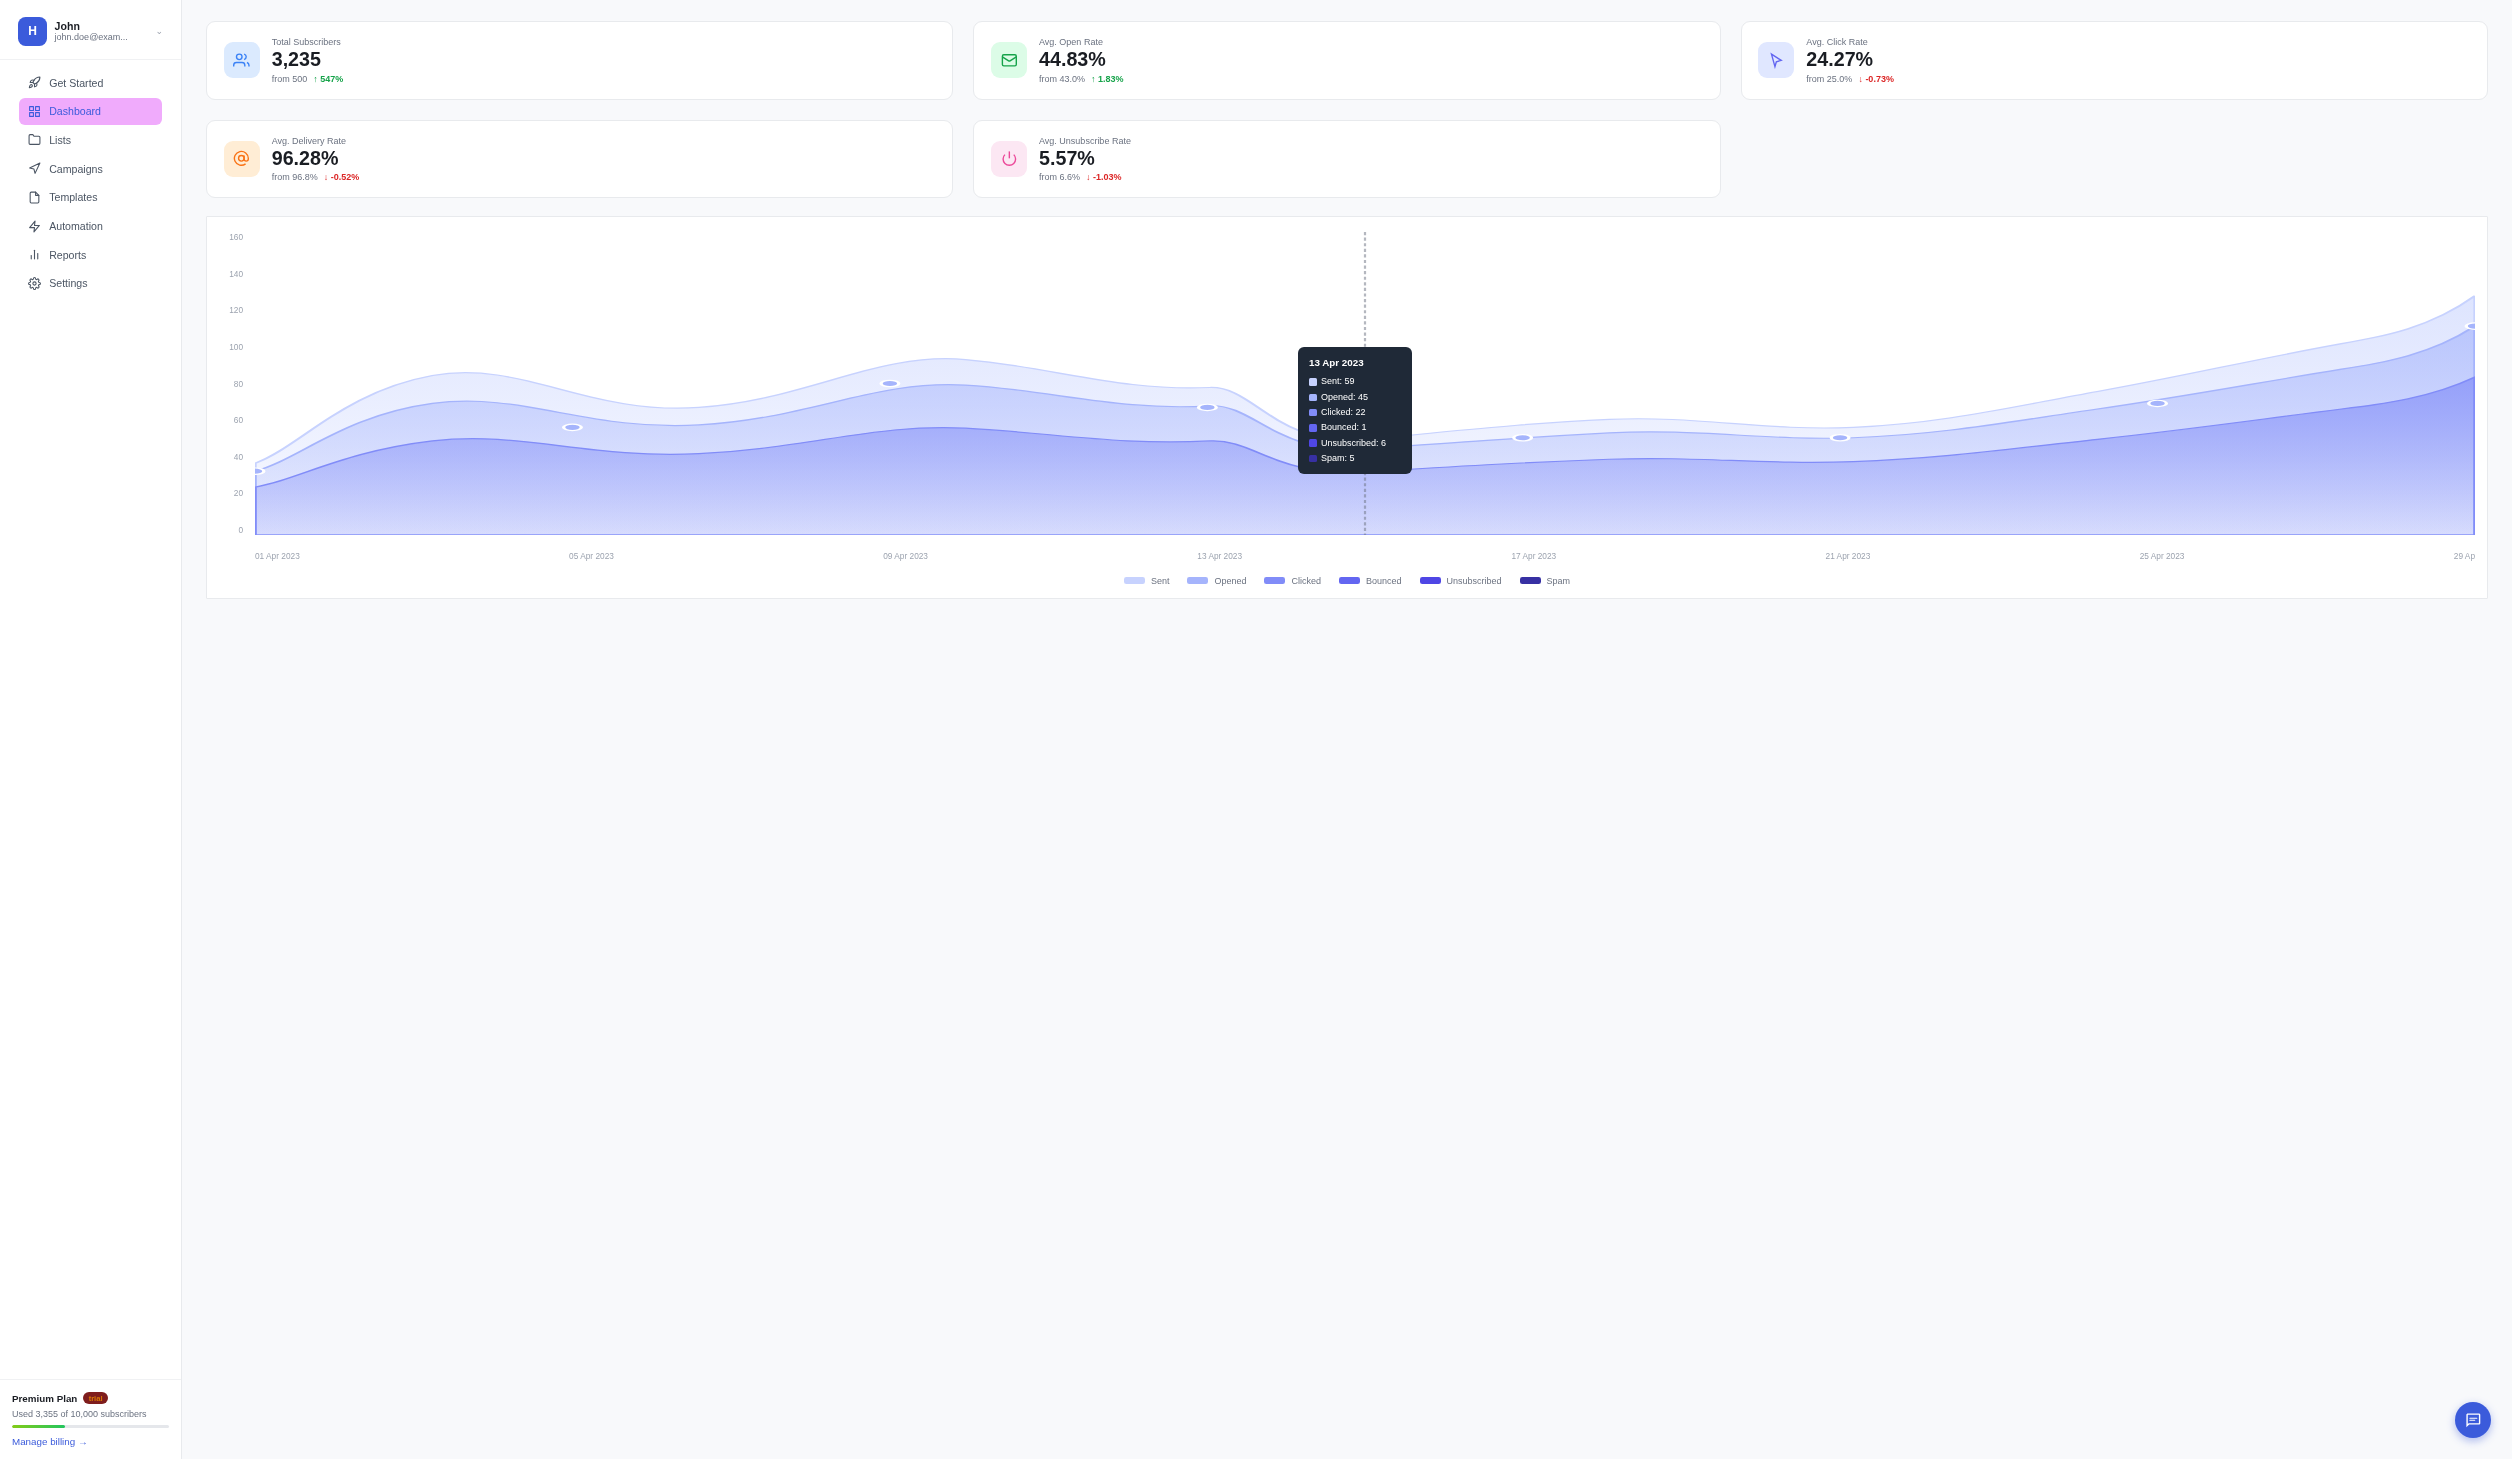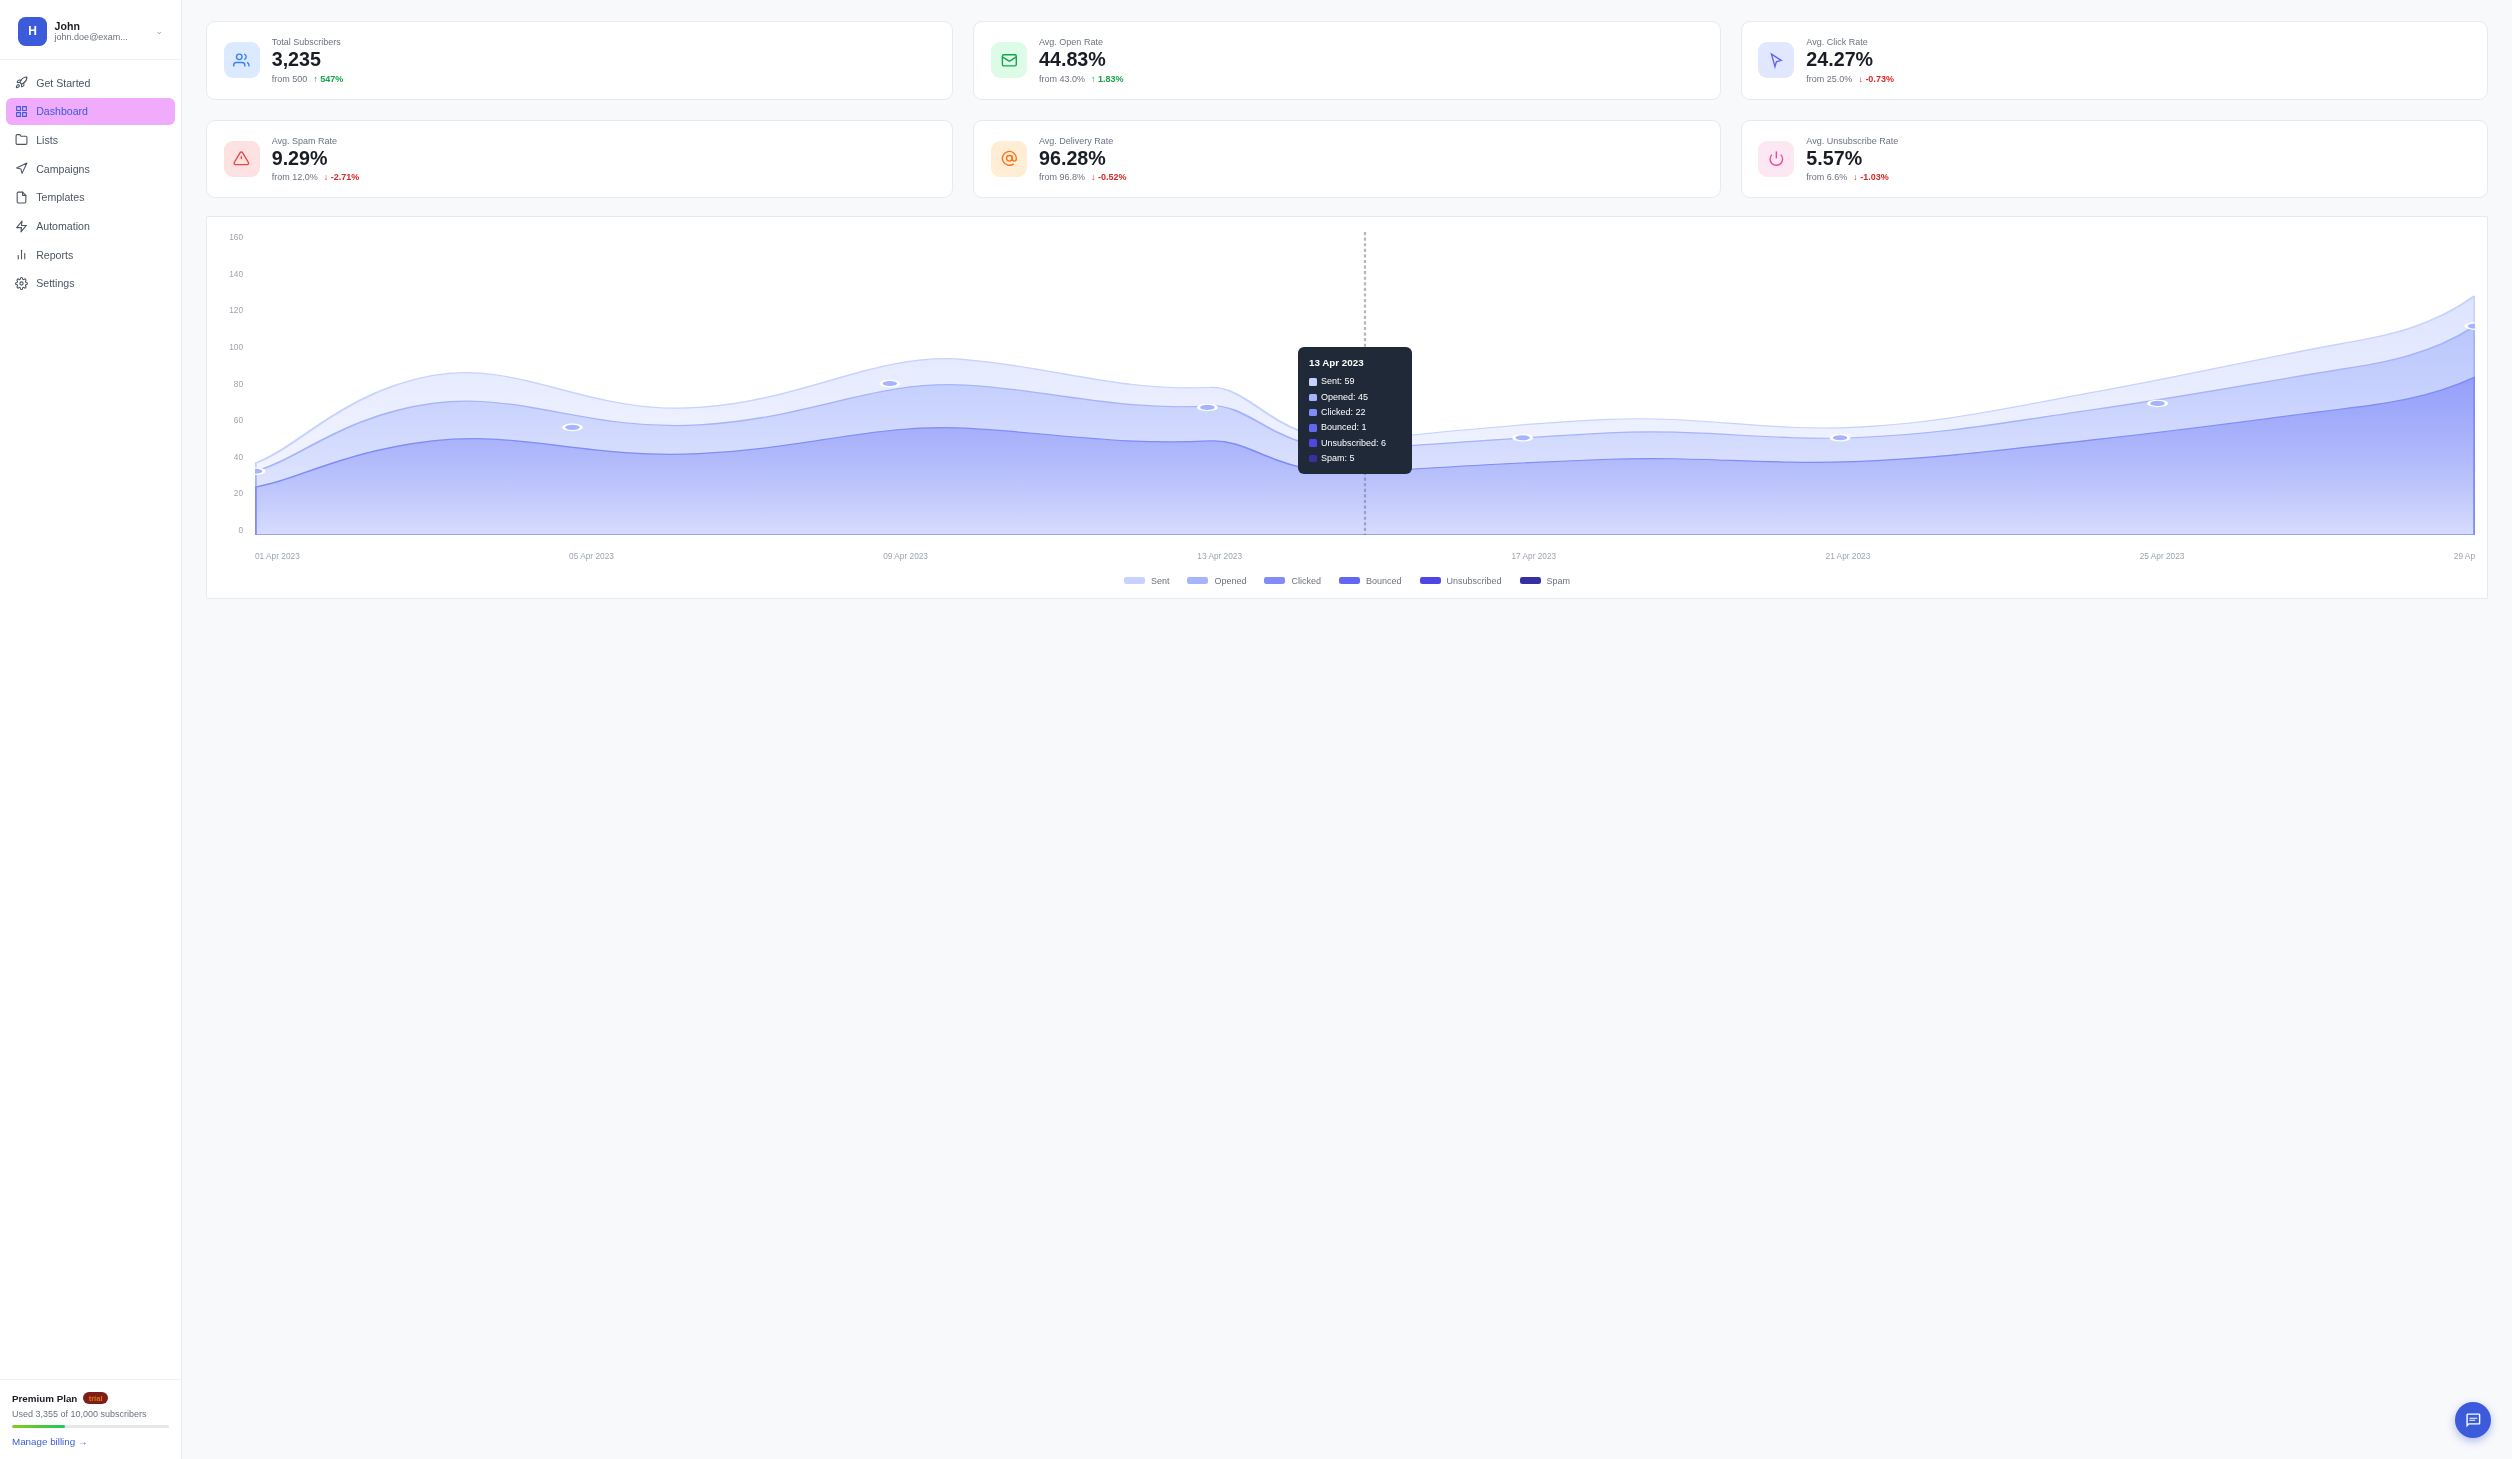--- a/index.html
+++ b/index.html
@@ -9,21 +9,21 @@
     .sidebar { width: 182px; min-width: 182px; background: #fff; border-right: 0.8px solid #e8eaed; display: flex; flex-direction: column; height: 100vh; overflow: hidden; }
     .sidebar-header { padding: 12px 12px 9px; border-bottom: 0.8px solid #f0f1f3; }
     .user-info { display: flex; align-items: center; gap: 7.6px; cursor: pointer; padding: 4.5px 6px; border-radius: 6px; }
     .avatar { width: 29px; height: 29px; background: #3b5bdb; border-radius: 7.6px; display: flex; align-items: center; justify-content: center; color: white; font-size: 12px; font-weight: 700; flex-shrink: 0; }
     .user-details { flex: 1; }
     .user-name { font-weight: 600; font-size: 10.6px; color: #1a1d23; }
     .user-email { font-size: 9px; color: #6b7280; }
     .chevron-icon { color: #9ca3af; font-size: 9px; }
 
     
-    .sidebar-nav { flex: 1; padding: 9px 6px; overflow-y: auto; }
+    .sidebar-nav { flex: 1; padding: 9px 19px; overflow-y: auto; }
     .nav-item { display: flex; align-items: center; gap: 7.6px; padding: 6.8px 9px; border-radius: 6px; cursor: pointer; color: #4b5563; font-size: 10.6px; font-weight: 500; margin-bottom: 1.5px; transition: background 0.15s; }
     .nav-item.active { background: #f0abfc; color: #3b5bdb; text-align: center; }
     .nav-icon { width: 13.6px; height: 13.6px; display: flex; align-items: center; justify-content: center; flex-shrink: 0; }
 
     
     .sidebar-footer { padding: 12px; border-top: 0.8px solid #f0f1f3; }
     .plan-info { margin-bottom: 6px; }
     .plan-row { display: flex; align-items: center; gap: 6px; margin-bottom: 4.5px; }
     .plan-name { font-weight: 600; font-size: 9.8px; color: #1a1d23; }
     .trial-badge { background: #7f1d1d; color: #d97706; font-size: 7.6px; font-weight: 600; padding: 1.5px 5.3px; border-radius: 7.6px; }
@@ -234,37 +234,20 @@
     <div class="stat-content">
       <div class="stat-label">Avg. Click Rate</div>
       <div class="stat-value">24.27%</div>
       <div class="stat-meta">
         <span class="stat-from">from 25.0%</span>
         <span class="stat-change down">↓ -0.73%</span>
       </div>
     </div>
   </div>
       <div class="stat-card">
-    <div class="stat-icon-wrap red">
-      <svg width="16.7" height="16.7" viewBox="0 0 24 24" fill="none" stroke="#ef4444" stroke-width="2">
-            <path d="M10.29 3.86L1.82 18a2 2 0 0 0 1.71 3h16.94a2 2 0 0 0 1.71-3L13.71 3.86a2 2 0 0 0-3.42 0z"></path>
-            <line x1="12" y1="9" x2="12" y2="13"></line>
-            <line x1="12" y1="17" x2="12.01" y2="17"></line>
-          </svg>
-    </div>
-    <div class="stat-content">
-      <div class="stat-label">Avg. Spam Rate</div>
-      <div class="stat-value">9.29%</div>
-      <div class="stat-meta">
-        <span class="stat-from">from 12.0%</span>
-        <span class="stat-change down">↓ -2.71%</span>
-      </div>
-    </div>
-  </div>
-      <div class="stat-card">
     <div class="stat-icon-wrap orange">
       <svg width="16.7" height="16.7" viewBox="0 0 24 24" fill="none" stroke="#f97316" stroke-width="2">
             <circle cx="12" cy="12" r="4"></circle>
             <path d="M16 8v5a3 3 0 0 0 6 0v-1a10 10 0 1 0-3.92 7.94"></path>
           </svg>
     </div>
     <div class="stat-content">
       <div class="stat-label">Avg. Delivery Rate</div>
       <div class="stat-value">96.28%</div>
       <div class="stat-meta">

